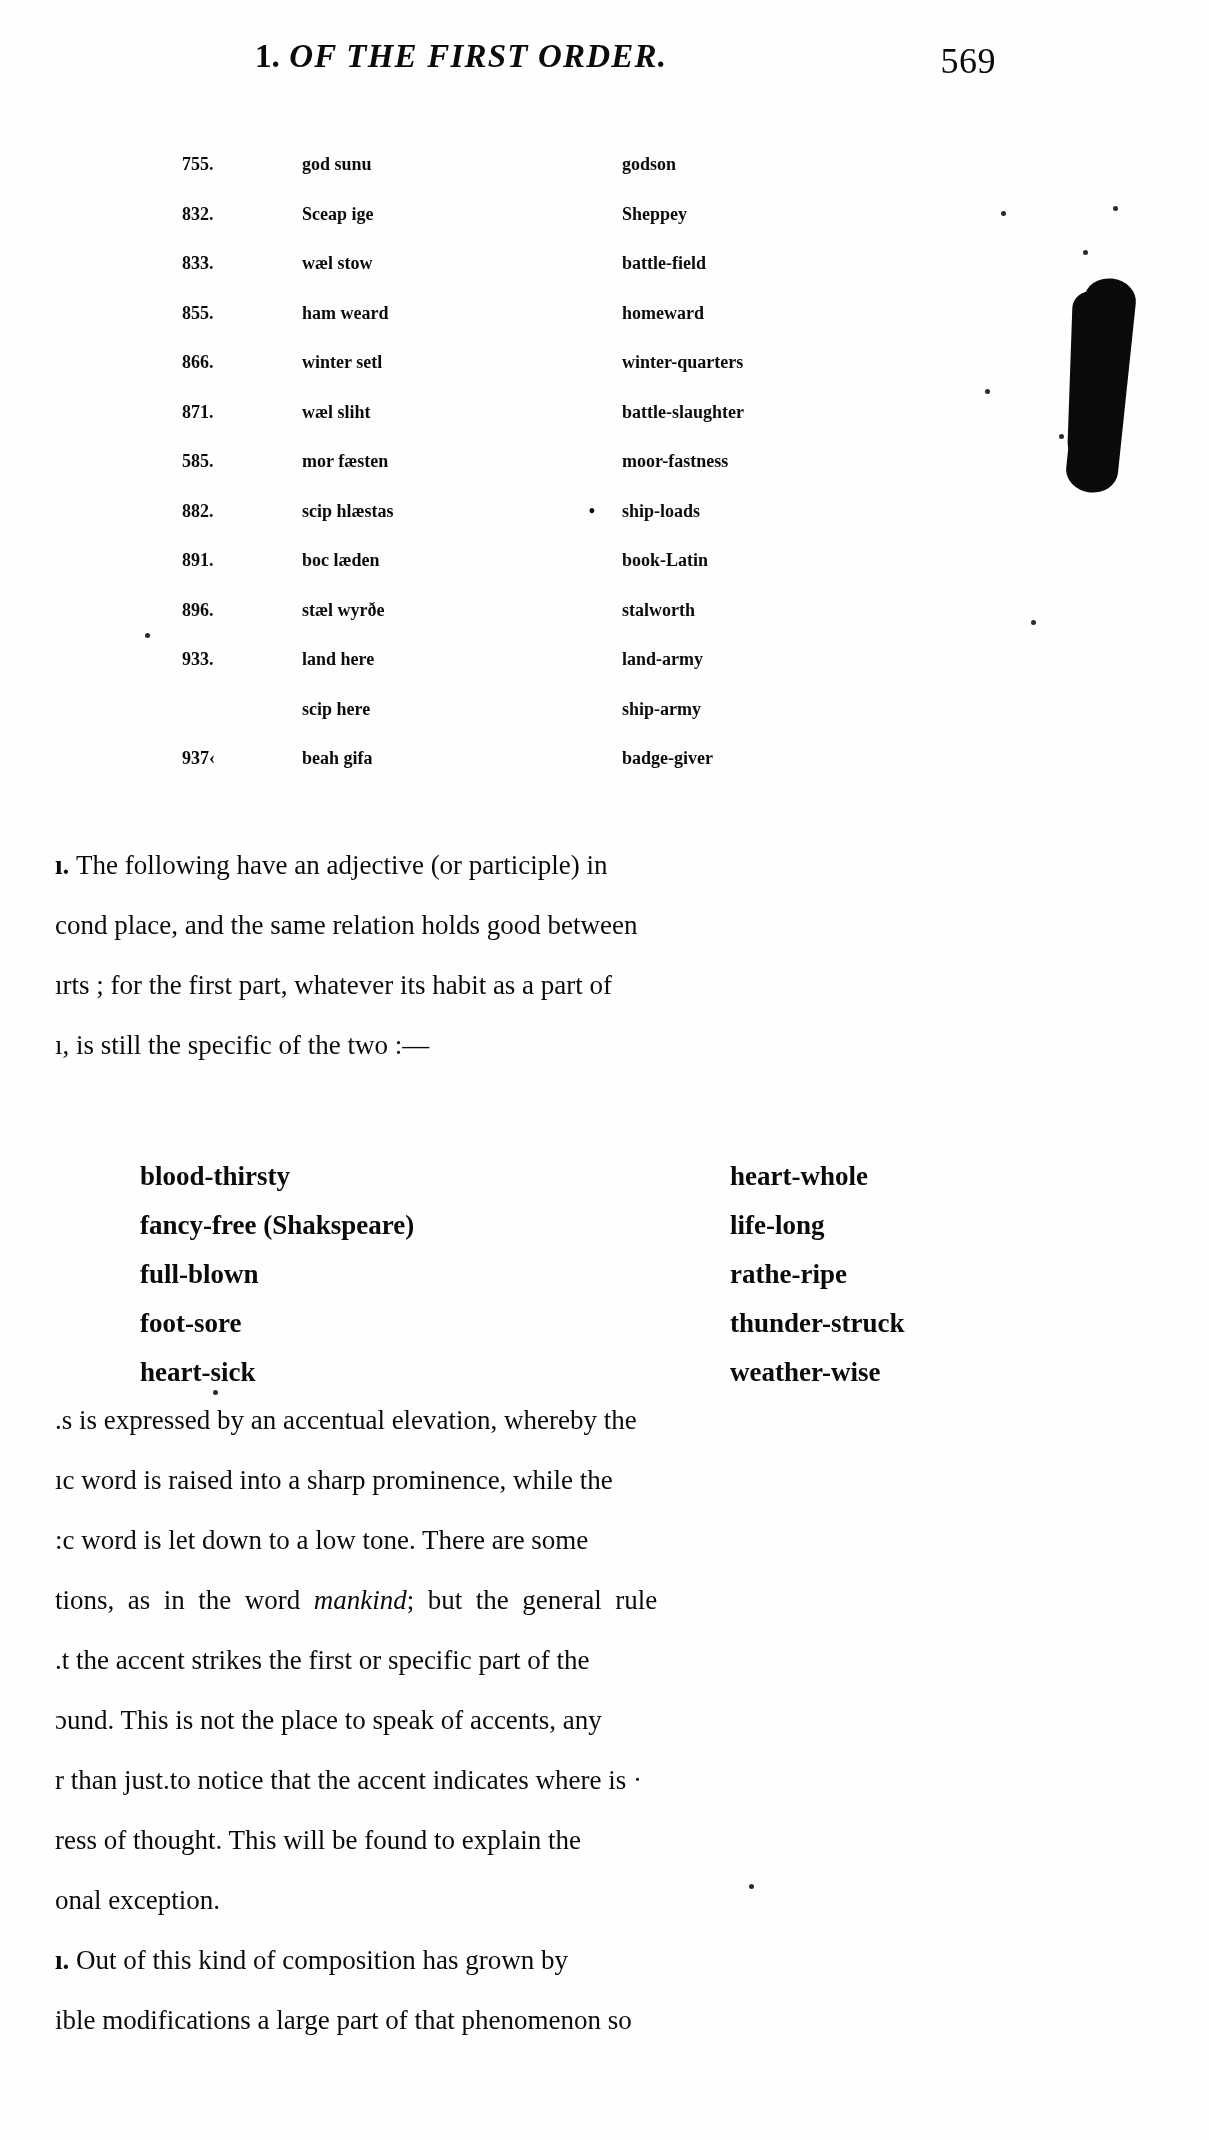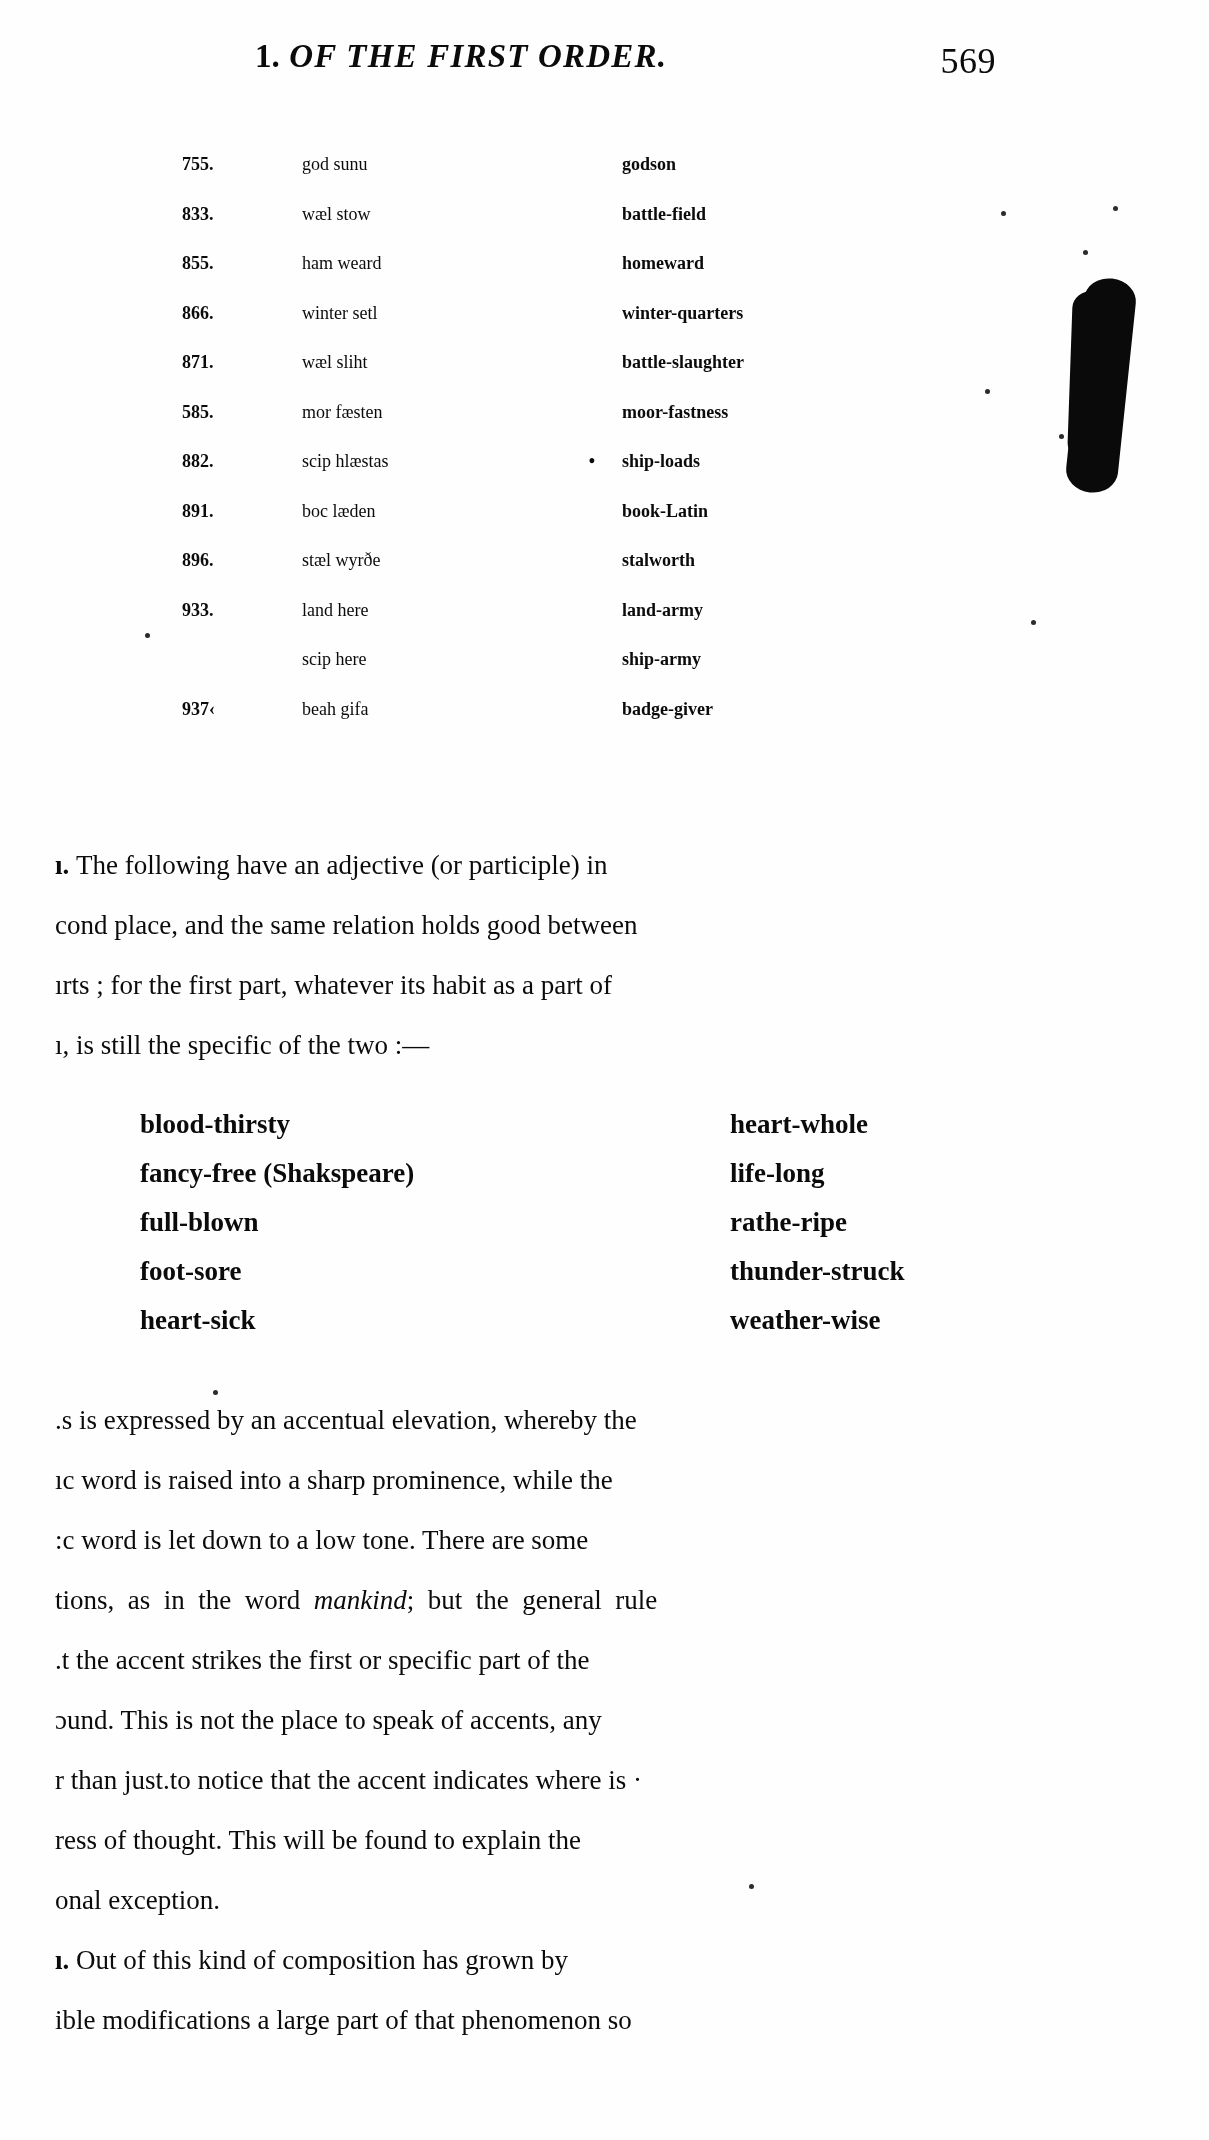--- a/index.html
+++ b/index.html
@@ -74,21 +74,21 @@
   }
   .col-num {
     width: 120px;
     font-weight: bold;
     font-size: 28px;
     text-align: left;
     padding-left: 22px !important;
   }
   .col-oe {
     width: 260px;
-    font-weight: normal;
+    font-weight: bold;
   }
   .col-mark {
     width: 60px;
     text-align: center;
     font-weight: bold;
     font-size: 20px;
   }
   .col-en {
     font-weight: bold;
   }
@@ -120,21 +120,21 @@
     white-space: nowrap;
   }
   #para-adjective .line {
     display: block;
     white-space: nowrap;
   }
 
   
   .examples {
     position: absolute;
-    top: 1100px;
+    top: 1152px;
     left: 0;
     width: 1139px;
   }
   .examples table {
     border-collapse: collapse;
     margin-left: 140px;
   }
   .examples td {
     font-size: 27px;
     line-height: 49px;
@@ -198,20 +198,26 @@
   <div class="speck" style="left:749px; top:1884px; width:5px; height:5px;"></div>
 
   <div class="wordlist">
     <table>
       <tbody>
         <tr>
           <td class="col-num">755.</td>
           <td class="col-oe">god sunu</td>
           <td class="col-mark"></td>
           <td class="col-en">godson</td>
+        </tr>
+        <tr>
+          <td class="col-num">832.</td>
+          <td class="col-oe">Sceap ige</td>
+          <td class="col-mark"></td>
+          <td class="col-en">Sheppey</td>
         </tr>
         <tr>
           <td class="col-num">833.</td>
           <td class="col-oe">wæl stow</td>
           <td class="col-mark"></td>
           <td class="col-en">battle-field</td>
         </tr>
         <tr>
           <td class="col-num">855.</td>
           <td class="col-oe">ham weard</td>

